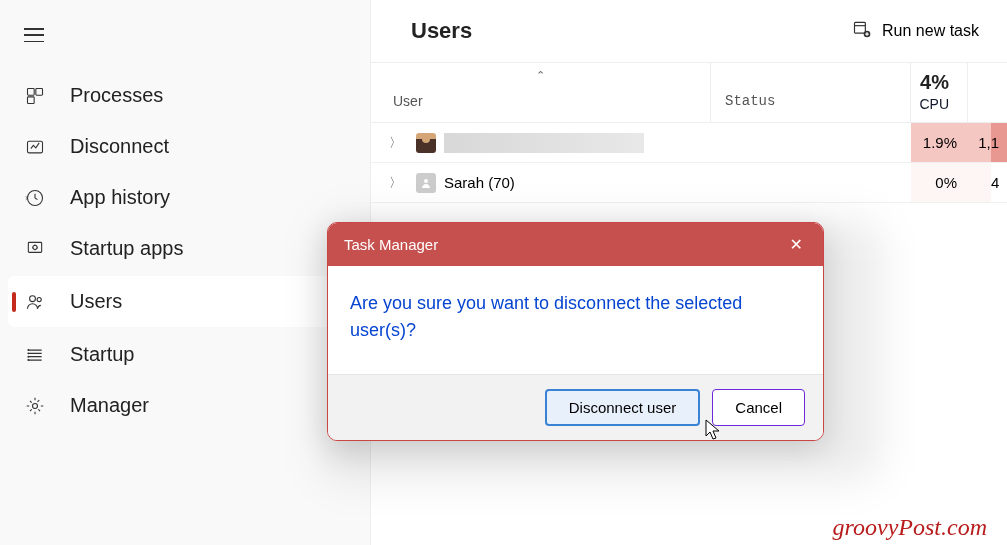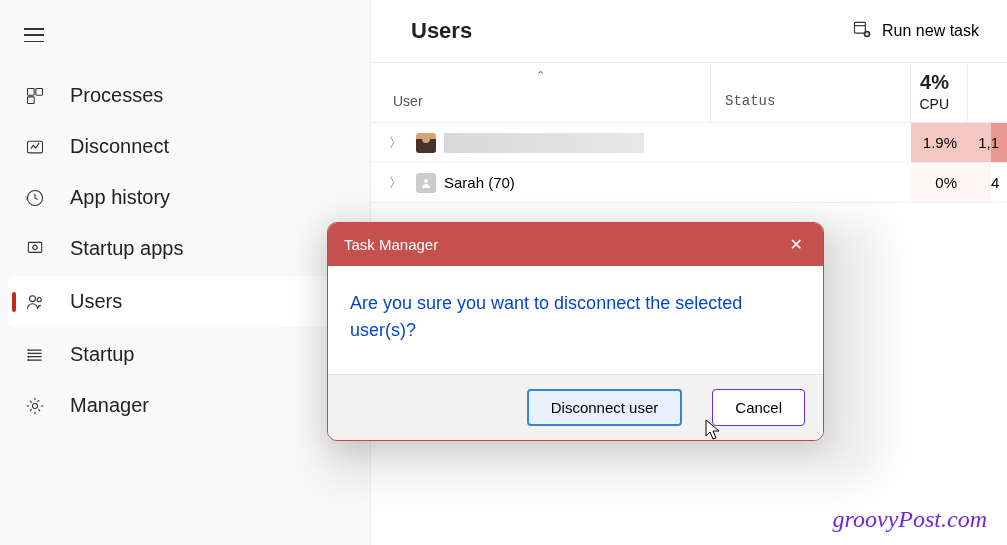--- a/index.html
+++ b/index.html
@@ -53,28 +53,28 @@
     .row-selected .row-cpu { background: #f4c7c3; height: 100%; display: flex; align-items: center; justify-content: flex-end; }
     .row-selected .row-extra { background: #e89890; height: 100%; display: flex; align-items: center; justify-content: flex-end; }
     .row2 .row-cpu { background: #fdf6f5; height: 100%; display: flex; align-items: center; justify-content: flex-end; }
     
     
     .dialog-shadow { position: absolute; left: 320px; top: 220px; width: 560px; height: 260px; border-radius: 24px; background: rgba(0,0,0,0.08); filter: blur(20px); }
     .dialog { position: absolute; left: 327px; top: 222px; width: 497px; background: #fff; border: 1px solid #c44; border-radius: 10px; box-shadow: 0 8px 30px rgba(0,0,0,0.15); overflow: hidden; }
     .dialog-title { background: #c5504d; color: #fff; padding: 12px 16px; font-size: 15px; display: flex; justify-content: space-between; align-items: center; }
     .dialog-close { cursor: pointer; font-size: 16px; padding: 0 4px; }
     .dialog-body { padding: 24px 22px 30px; font-size: 18px; color: #0645d1; line-height: 1.5; }
-    .dialog-buttons { background: #f2f2f2; padding: 14px 18px; display: flex; justify-content: flex-end; gap: 30px; border-top: 1px solid #e5e5e5; }
+    .dialog-buttons { background: #f2f2f2; padding: 14px 18px; display: flex; justify-content: flex-end; gap: 12px; border-top: 1px solid #e5e5e5; }
     .btn { padding: 8px 22px; font-size: 15px; border-radius: 4px; cursor: pointer; background: #fff; border: 1px solid #6d28d9; }
     .btn.primary { background: #e8f1fb; border: 2px solid #3a82d4; }
     
     .cursor-arrow { position: absolute; left: 705px; top: 419px; pointer-events: none; }
     .cursor-arrow svg { width: 18px; height: 22px; }
     
-    .watermark { position: absolute; right: 20px; bottom: 12px; font-size: 24px; color: #6d28d9; font-family: Georgia, serif; font-style: italic; }
+    .watermark { position: absolute; right: 20px; bottom: 4px; font-size: 24px; color: #b91c1c; font-family: Georgia, serif; font-style: italic; }
   </style>
 </head>
 <body>
 
 <div class="app">
 
   <div class="sidebar">
     <div class="hamburger">
       <div class="hamburger-lines">
           <span></span>

